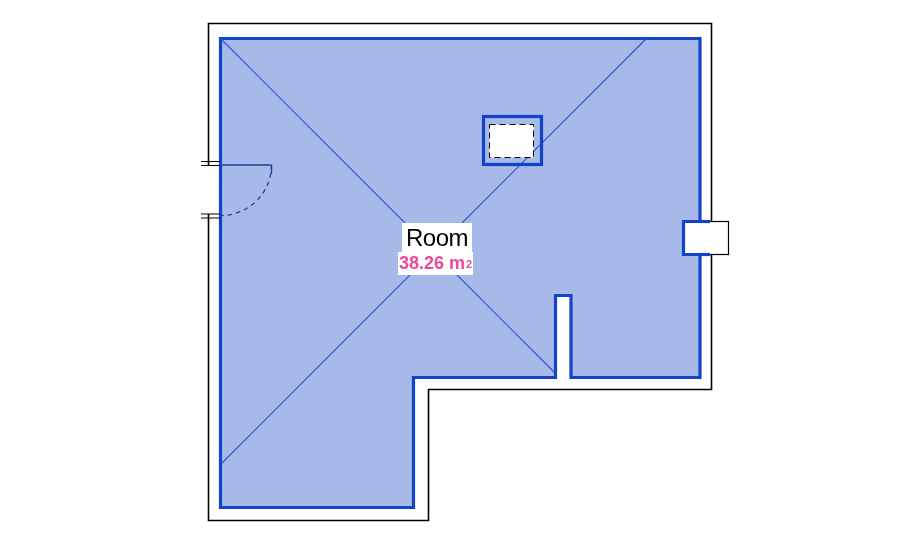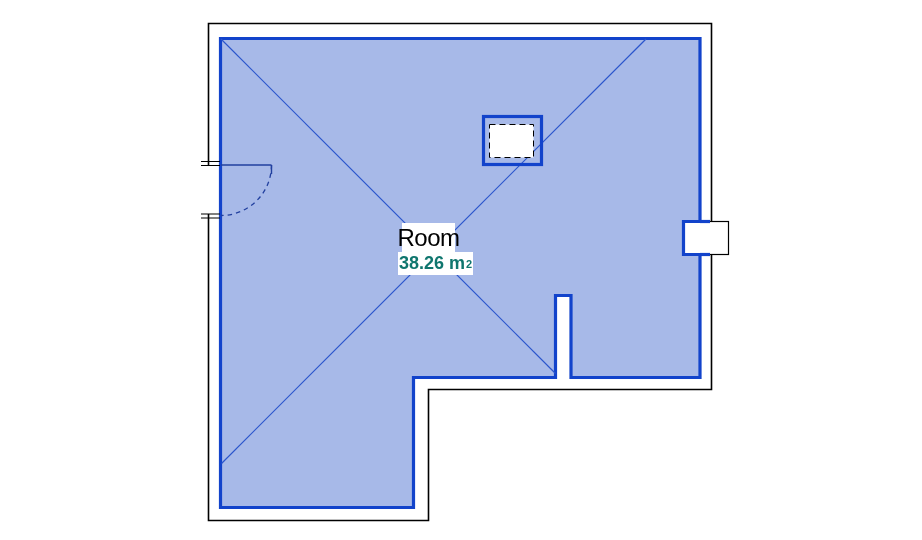--- a/index.html
+++ b/index.html
@@ -14,24 +14,24 @@
   .blue-thick{fill:none;stroke:#1243cb;stroke-width:3.2;}
   .diagonal{fill:none;stroke:#2b55cc;stroke-width:1.2;}
   .door-line{fill:none;stroke:#22409f;stroke-width:1.4;}
   .door-arc{fill:none;stroke:#22409f;stroke-width:1.3;stroke-dasharray:4.5 4;}
   .skylight-inner{fill:#ffffff;stroke:#000000;stroke-width:1;stroke-dasharray:6 4;}
   .window-box{fill:#ffffff;stroke:#000000;stroke-width:1.2;}
 
   
   .tag{position:absolute;display:flex;align-items:center;justify-content:center;
        background:#ffffff;white-space:nowrap;}
-  #room-name{left:402px;top:223px;width:53px;height:29px;
+  #room-name{left:402px;top:223px;width:70px;height:29px;
              color:#000000;font-size:24px;letter-spacing:-0.5px;}
   #room-area{left:398px;top:252px;width:75px;height:23px;
-             color:#0f766e;font-weight:bold;font-size:18px;}
+             color:#ec4899;font-weight:bold;font-size:18px;}
   #room-area sup{font-size:11px;line-height:0;margin-left:1px;}
   #room-area .unit{margin-left:5px;}
 </style>
 </head>
 <body>
 
 <div id="canvas">
   <svg width="922" height="540" viewBox="0 0 922 540">
 
     <path class="wall-line" d="M208.5 165.5 L208.5 23.5 L711.5 23.5 L711.5 389.5 L428.5 389.5 L428.5 520.5 L208.5 520.5 L208.5 214"></path>

